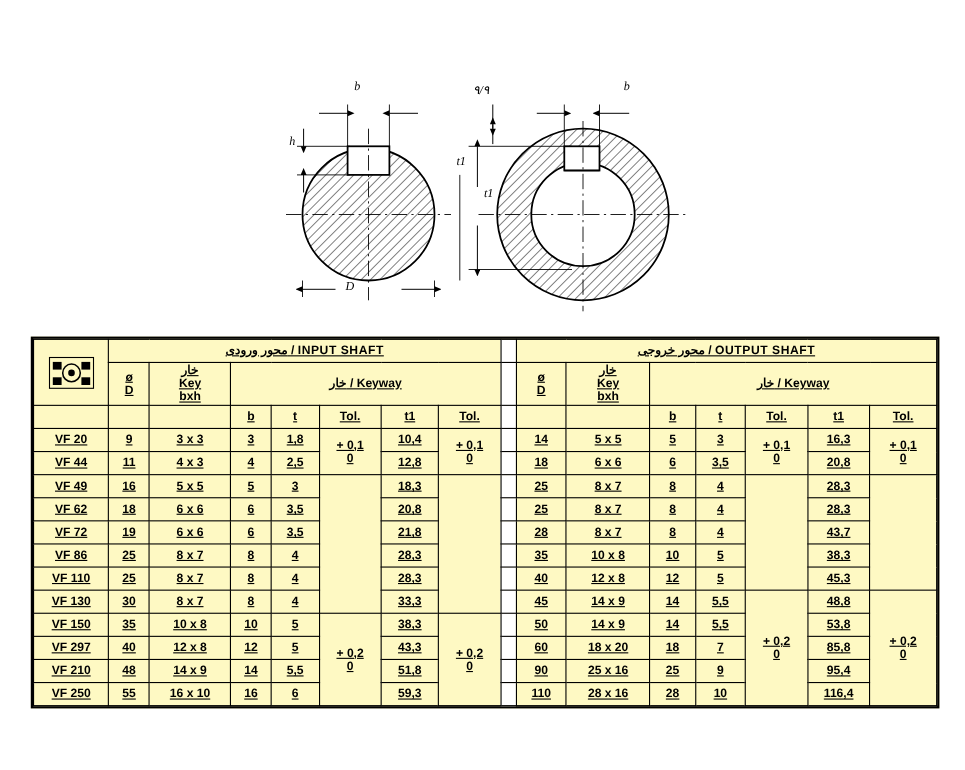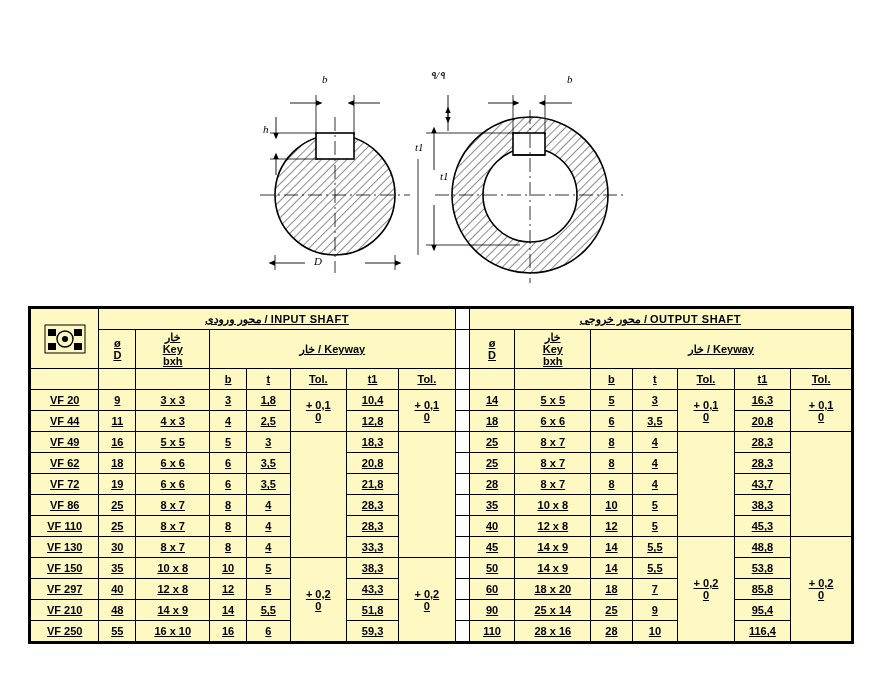--- a/index.html
+++ b/index.html
@@ -33,21 +33,21 @@
     position: absolute;
     font-size: 11px;
     font-family: "Liberation Serif", serif;
     font-style: italic;
   }
   .lbl-b1 { left: 92px; top: 18px; }
   .lbl-b2 { left: 337px; top: 18px; }
   .lbl-h  { left: 33px; top: 68px; }
   .lbl-d  { left: 84px; top: 200px; }
   .lbl-t1a { left: 185px; top: 86px; }
-  .lbl-99 { left: 200px; top: 14px; font-style: italic; }
+  .lbl-99 { left: 200px; top: 20px; font-style: italic; }
   .lbl-t1b { left: 210px; top: 115px; }
 
   .diagram svg { position: absolute; left: 0; top: 0; }
 
   
   .table-wrap {
     position: absolute;
     left: 28px;
     top: 306px;
     width: 822px;
@@ -417,21 +417,21 @@
 
         <tr>
           <td class="model-cell">VF 210</td>
           <td>48</td>
           <td>14 x 9</td>
           <td>14</td>
           <td>5,5</td>
           <td>51,8</td>
           <td class="divider-col"></td>
           <td>90</td>
-          <td>25 x 14</td>
+          <td>25 x 16</td>
           <td>25</td>
           <td>9</td>
           <td>95,4</td>
         </tr>
 
         <tr>
           <td class="model-cell">VF 250</td>
           <td>55</td>
           <td>16 x 10</td>
           <td>16</td>

